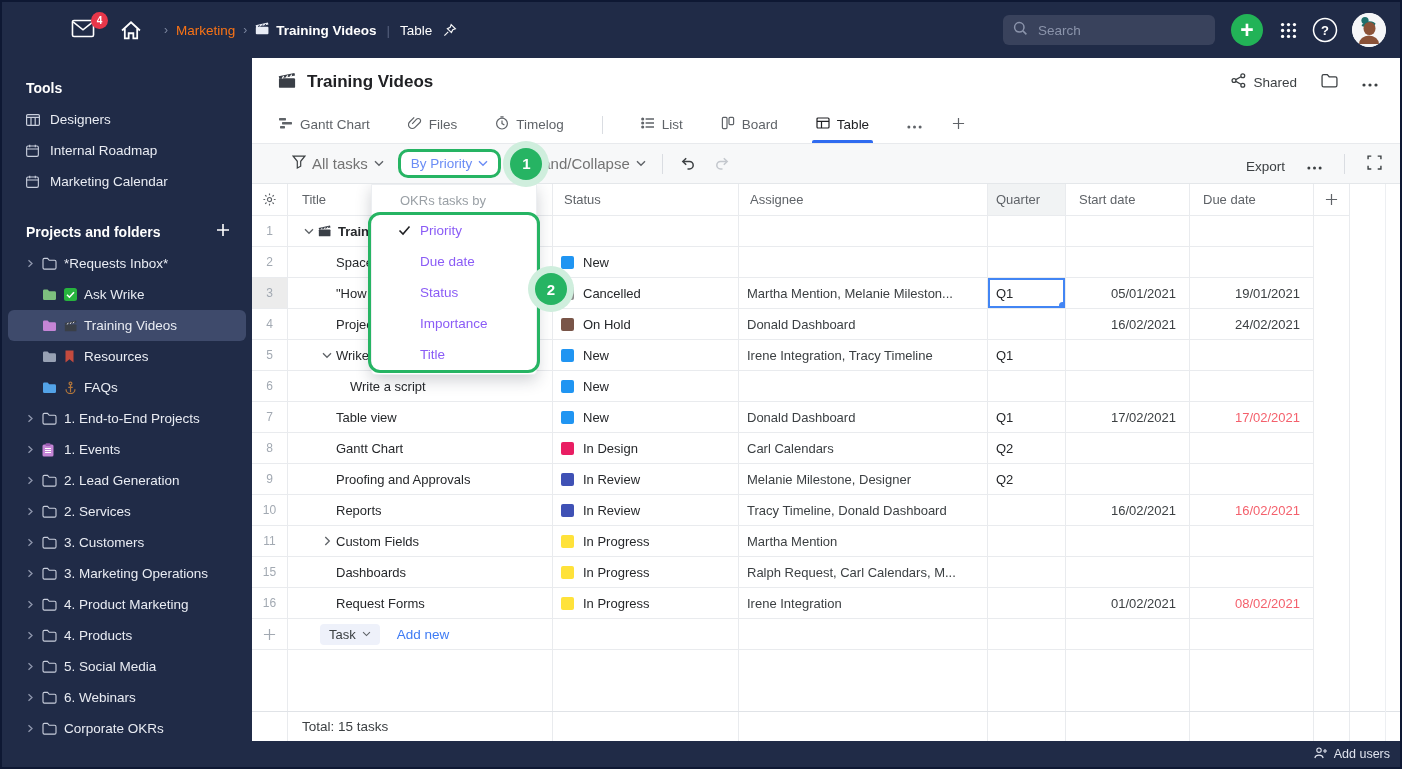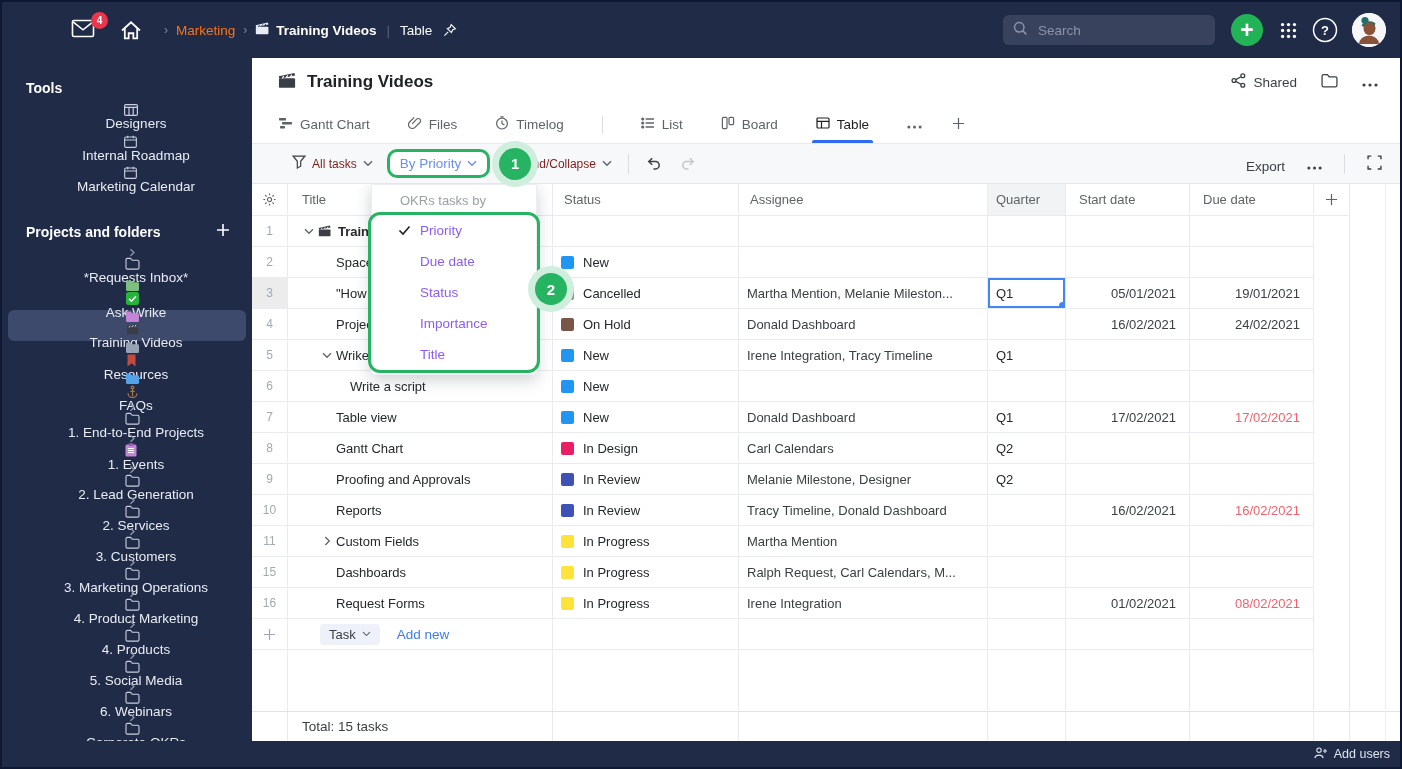--- a/index.html
+++ b/index.html
@@ -34,21 +34,21 @@
   .searchbox input::placeholder{color:#8b94ab;}
   .plus-btn{width:32px;height:32px;border-radius:50%;background:#22b357;color:#fff;font-size:23px;line-height:29px;
     text-align:center;margin-left:16px;font-weight:bold;}
   .apps-btn{margin-left:16px;}
   .help-btn{margin-left:14px;}
   .avatar{width:34px;height:34px;border-radius:50%;overflow:hidden;margin-left:14px;background:#f5f6f8;}
   
   .sidebar{position:absolute;top:56px;left:0;width:250px;bottom:26px;background:var(--navy);color:#e9ecf3;padding-top:14px;overflow:hidden;}
   .side-hdr{font-size:14px;font-weight:bold;color:#fff;padding:8px 0 8px 24px;display:flex;align-items:center;}
   .side-hdr .plus-ico{margin-left:auto;margin-right:22px;cursor:pointer;}
-  .side-item{height:31px;display:flex;align-items:center;font-size:13.5px;color:#e9ecf3;cursor:pointer;margin:0 6px;border-radius:6px;padding-left:18px;flex-direction:column;}
+  .side-item{height:31px;display:flex;align-items:center;font-size:13.5px;color:#e9ecf3;cursor:pointer;margin:0 6px;border-radius:6px;padding-left:18px;}
   .side-item.tool{padding-left:18px;}
   .side-item .side-ico{width:24px;display:flex;align-items:center;}
   .side-item .side-chevron{width:16px;display:flex;align-items:center;flex:0 0 auto;}
   .side-item .folder-slot{width:22px;display:flex;align-items:center;flex:0 0 auto;}
   .side-item .badge-slot{width:20px;display:flex;align-items:center;flex:0 0 auto;}
   .side-item.selected{background:#3e4a6b;}
   .side-gap{height:18px;}
   
   .main{position:absolute;top:56px;left:250px;right:0;bottom:26px;background:#fff;}
   .title-row{height:48px;display:flex;align-items:center;padding:0 22px 0 26px;}
@@ -56,21 +56,21 @@
   .title-right{margin-left:auto;display:flex;align-items:center;gap:24px;color:#3c4043;}
   .shared{display:flex;align-items:center;gap:7px;font-size:13.5px;cursor:pointer;}
   .tabs-row{height:38px;display:flex;align-items:flex-start;border-bottom:1px solid #e8eaed;padding-left:26px;}
   .tab{display:flex;align-items:center;gap:7px;font-size:13.5px;color:#5f6368;height:37px;cursor:pointer;margin-right:38px;position:relative;}
   .tab.active{color:#202124;}
   .tab.active::after{content:"";position:absolute;left:-4px;right:-4px;bottom:0;height:3px;background:var(--blue);border-radius:2px 2px 0 0;}
   .tab.icon-only{margin-right:30px;}
   .tab-divider{width:1px;height:18px;background:#dadde2;margin:10px 38px 0 0;}
   
   .toolbar{height:40px;background:#f7f8f9;border-bottom:1px solid #e4e7ea;display:flex;align-items:center;position:relative;z-index:8;padding-left:40px;}
-  .tool-label{font-size:12px;color:#7f1d1d;display:flex;align-items:center;gap:6px;cursor:pointer;}
+  .tool-label{font-size:15px;color:#737373;display:flex;align-items:center;gap:6px;cursor:pointer;}
   .sort-btn{display:flex;align-items:center;gap:6px;font-size:13.5px;color:#6b8df5;background:#fff;
     border:3px solid var(--green);border-radius:10px;padding:4px 10px;margin-left:14px;cursor:pointer;font-family:inherit;}
   .halo{width:46px;height:46px;border-radius:50%;background:#cfeedd;display:flex;align-items:center;justify-content:center;flex:0 0 auto;}
   .gbadge{width:32px;height:32px;border-radius:50%;background:var(--green);color:#fff;font-size:15px;font-weight:bold;
     display:flex;align-items:center;justify-content:center;}
   .badge1{margin-left:2px;position:relative;z-index:3;}
   .expand-label{margin-left:-33px;position:relative;z-index:1;}
   .tbar-div{width:1px;height:20px;background:#dadde2;margin:0 16px;}
   .toolbar-right{margin-left:auto;display:flex;align-items:flex-end;margin-right:18px;gap:22px;}
   .export-label{font-size:13.5px;color:#3c4043;cursor:pointer;}

